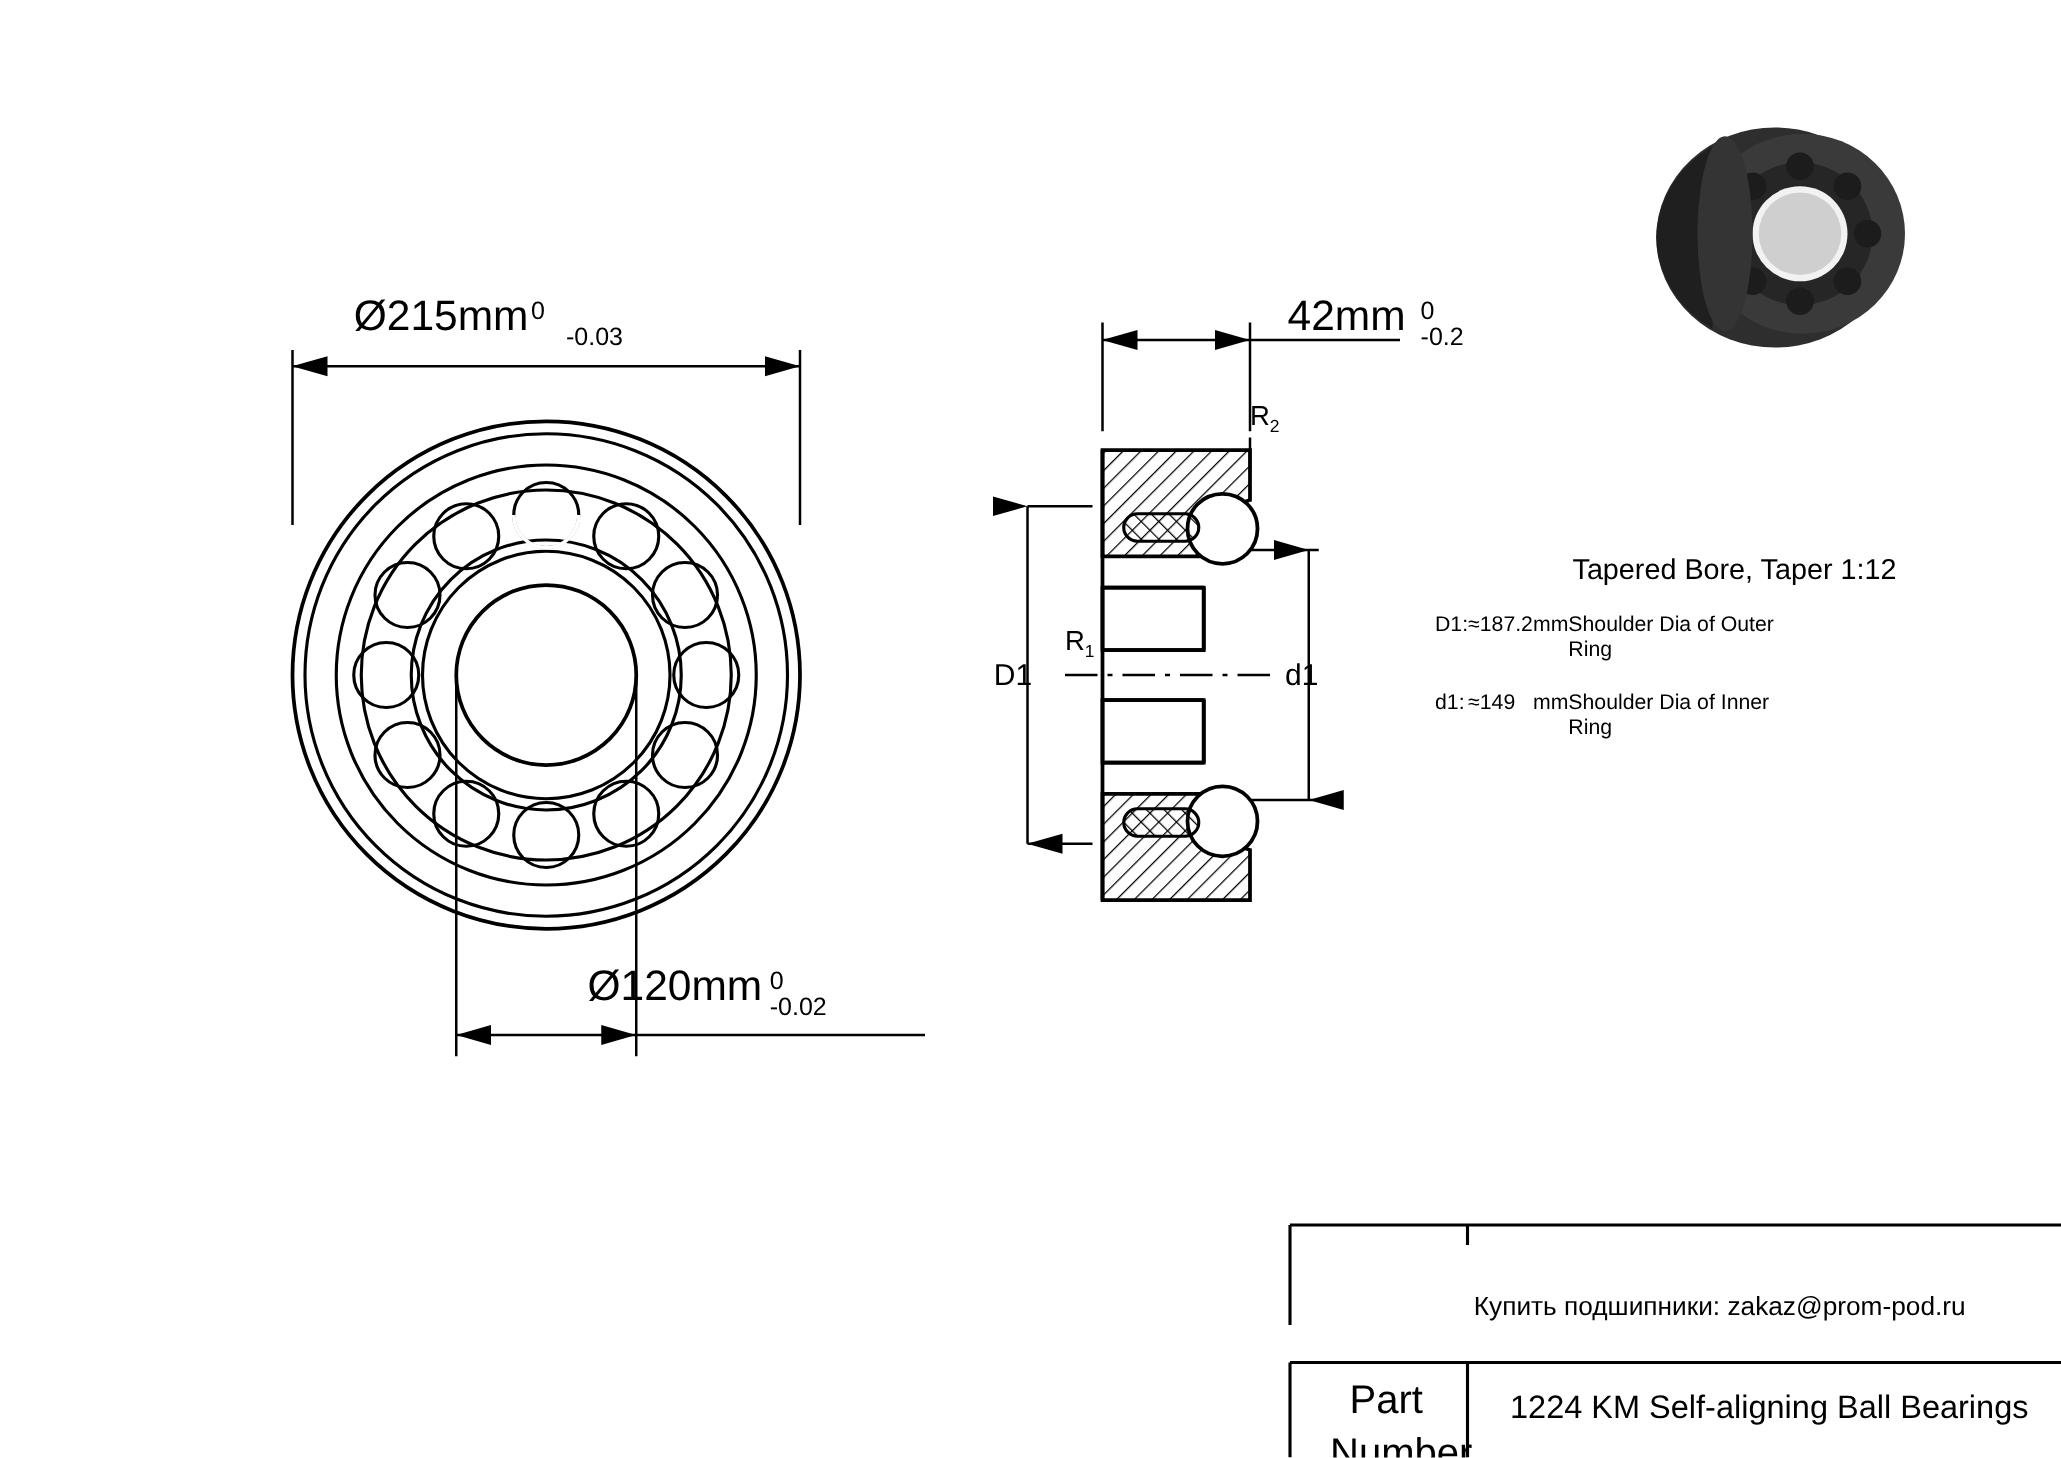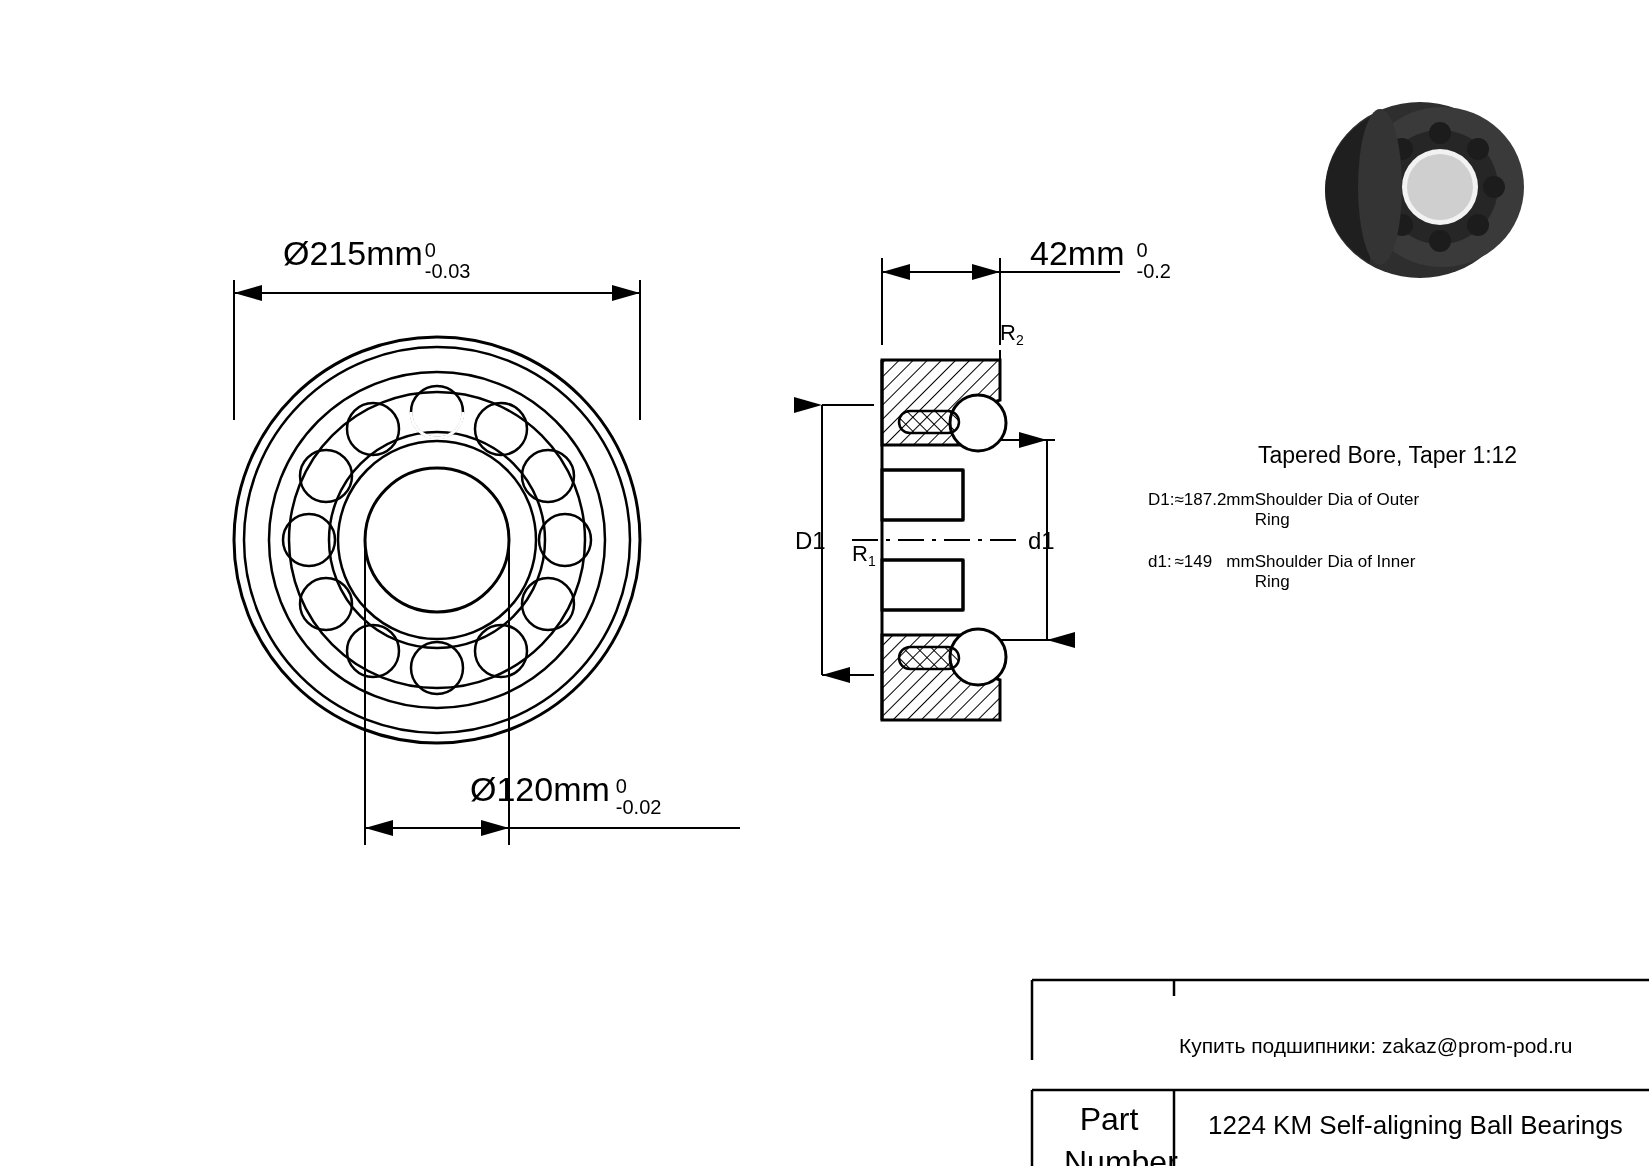--- a/index.html
+++ b/index.html
@@ -208,21 +208,21 @@
       </g>
 
       <path d="M35,115 A95,88 0 0,1 80,42 L80,188 A95,88 0 0,1 35,115 Z" fill="#1f1f1f"></path>
       <ellipse cx="90" cy="112" rx="22" ry="78" fill="#343434"></ellipse>
     </g>
   </svg>
 
   <div class="lbl" style="left:283px; top:234px;">
     <span class="dim-main">Ø215mm</span><span style="display:inline-block; vertical-align:middle; line-height:1.05; margin-left:2px;">
       <span class="dim-tolnum" style="display:block;">0</span>
-      <span class="dim-tolnum" style="display:block;">-0.03</span>
+      <span class="dim-tolnum" style="display:block;margin-left:28px;">-0.03</span>
     </span>
   </div>
 
   <div class="lbl" style="left:470px; top:770px;">
     <span class="dim-main">Ø120mm</span><span style="display:inline-block; vertical-align:middle; line-height:1.05; margin-left:6px;">
       <span class="dim-tolnum" style="display:block;">0</span>
       <span class="dim-tolnum" style="display:block;">-0.02</span>
     </span>
   </div>
 
@@ -230,21 +230,21 @@
     <span class="dim-main">42mm</span><span style="display:inline-block; vertical-align:middle; line-height:1.05; margin-left:12px;">
       <span class="dim-tolnum" style="display:block;">0</span>
       <span class="dim-tolnum" style="display:block;">-0.2</span>
     </span>
   </div>
 
   <div class="lbl r-lbl" style="left:1000px; top:320px;">
     <span>R</span><span class="r-sub">2</span>
   </div>
 
-  <div class="lbl r-lbl" style="left:852px; top:500px;margin-top:41px;">
+  <div class="lbl r-lbl" style="left:852px; top:500px;">
     <span>R</span><span class="r-sub">1</span>
   </div>
 
   <div class="lbl dlabel" style="left:795px; top:527px;">D1</div>
 
   <div class="lbl dlabel" style="left:1028px; top:527px;">d1</div>
 
   <div class="lbl spec-note" style="left:1258px; top:442px;">Tapered Bore, Taper 1:12</div>
 
   <div style="position:absolute; left:1148px; top:490px;">

